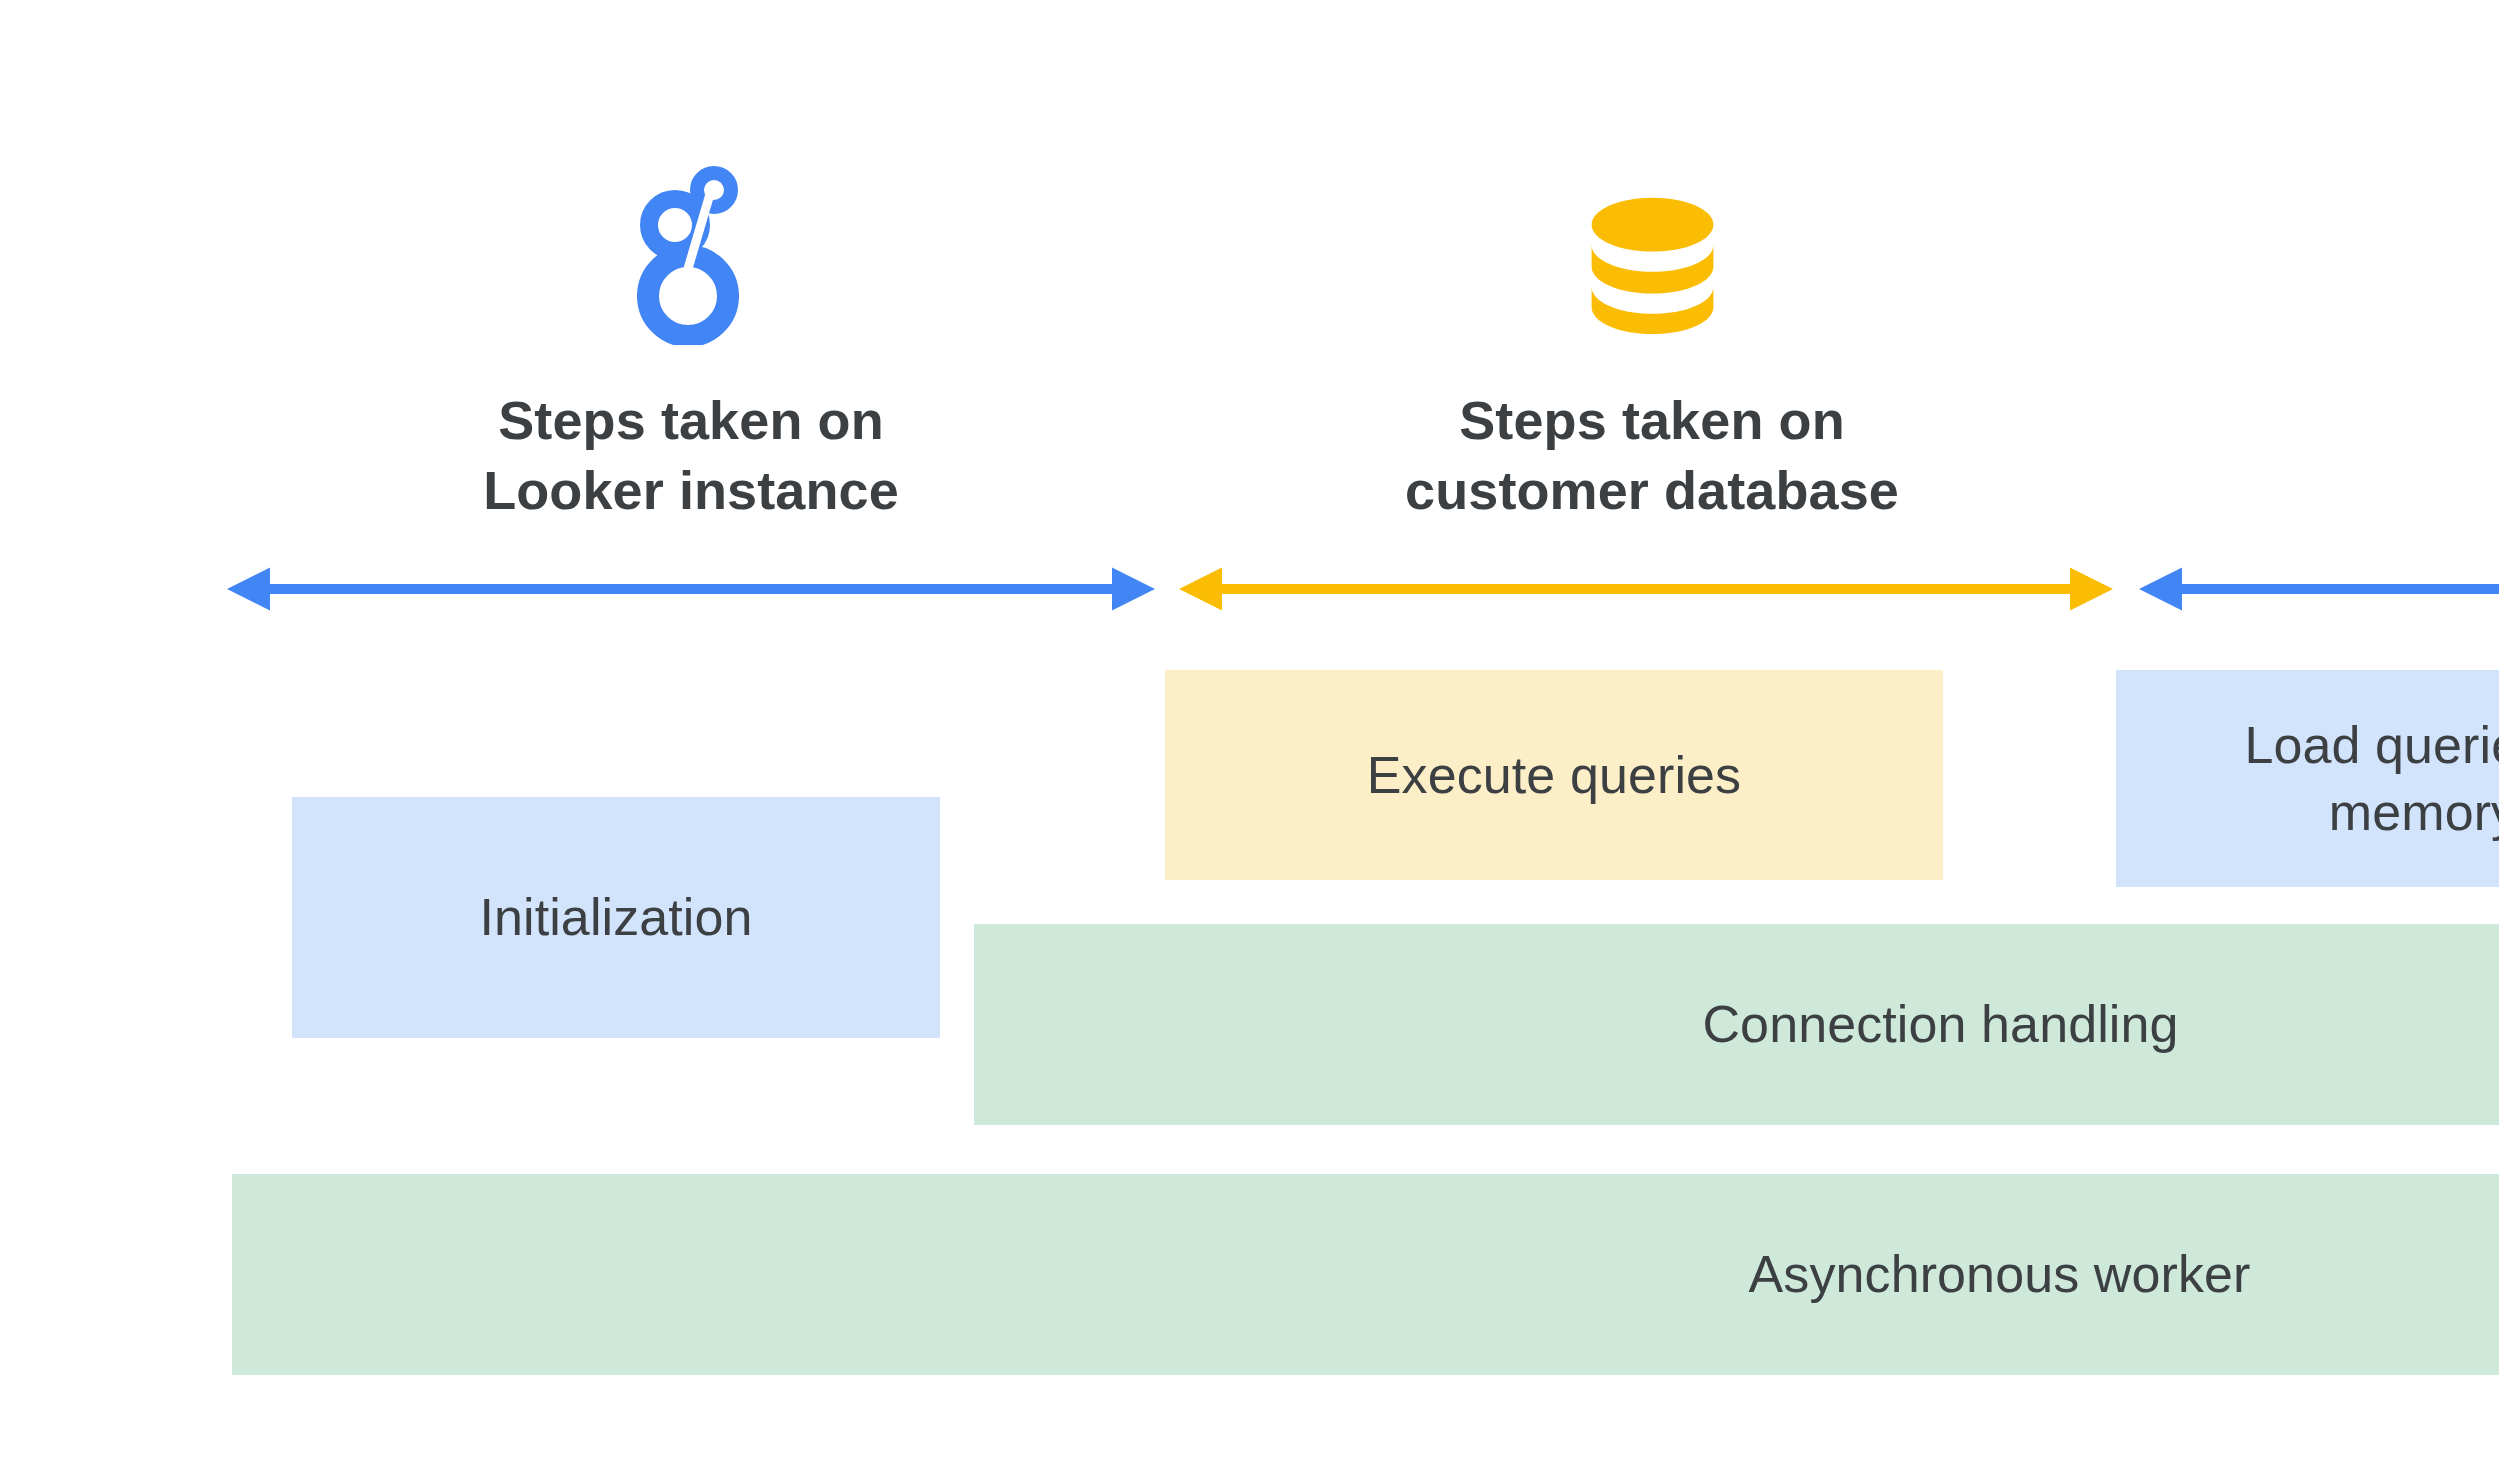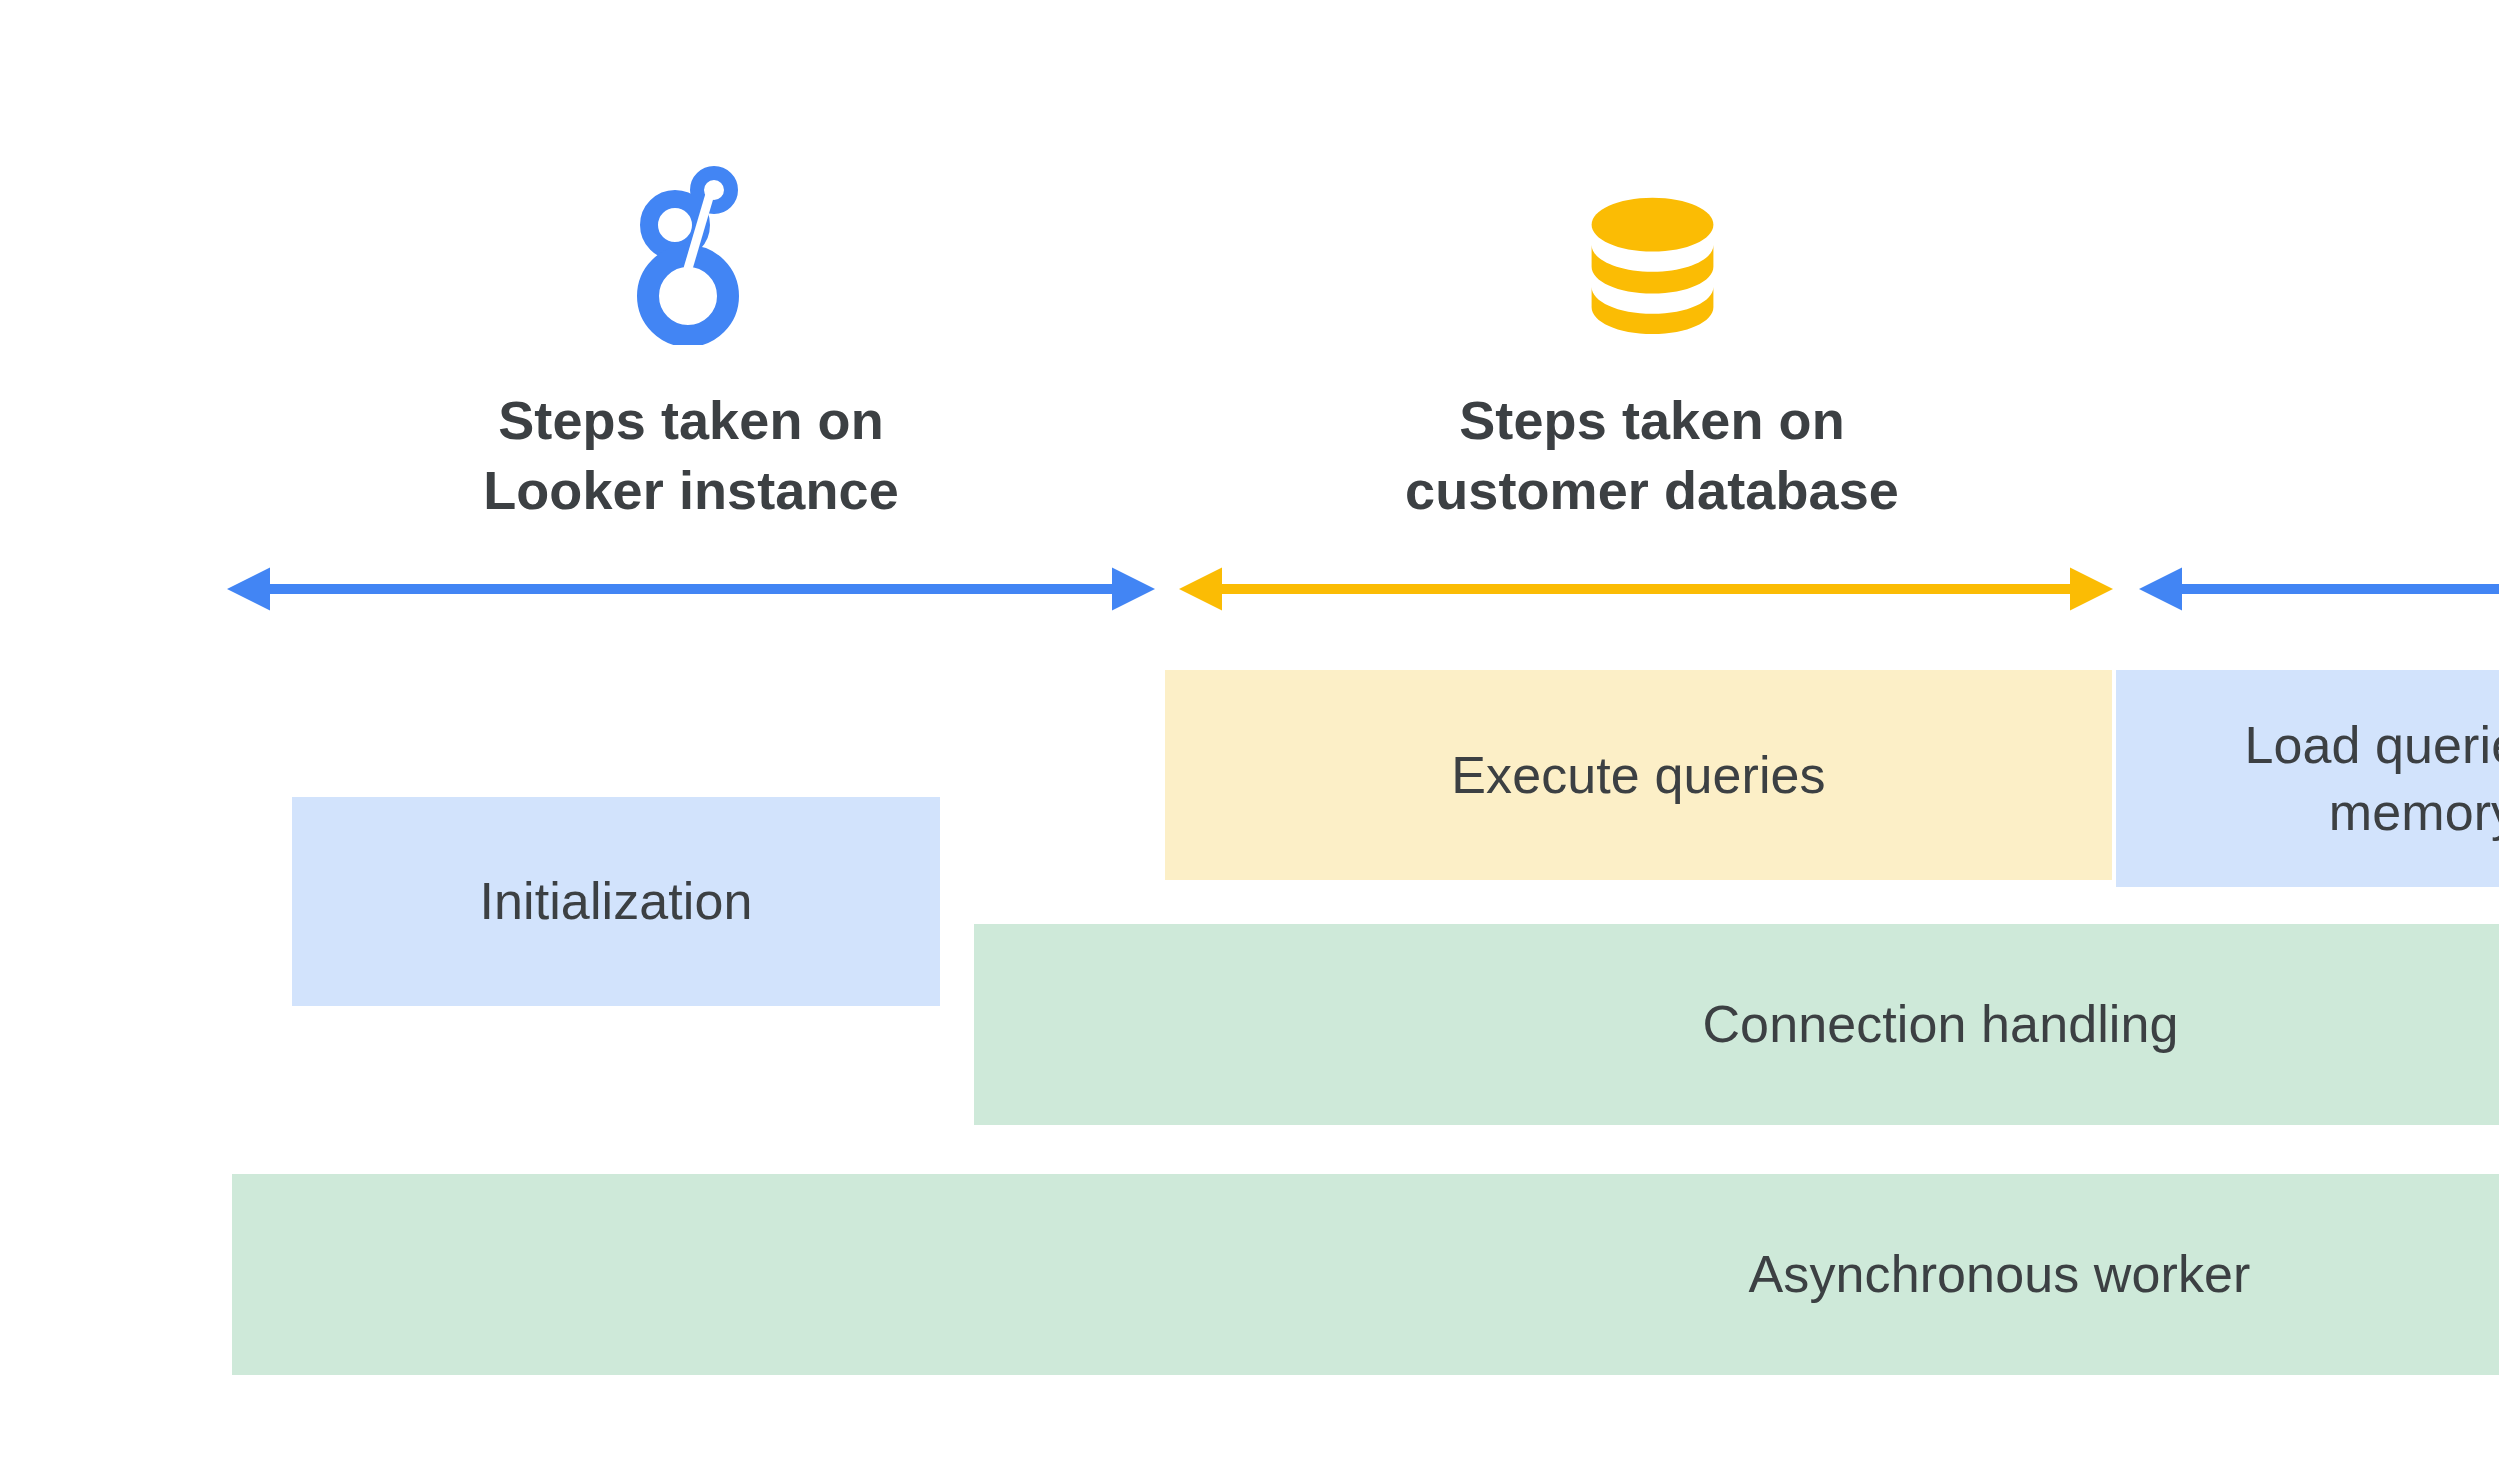--- a/index.html
+++ b/index.html
@@ -98,25 +98,25 @@
       <path d="M0 48 L86 5 L86 38 L1782 38 L1782 5 L1868 48 L1782 91 L1782 58 L86 58 L86 91 Z" fill="#fbbc04"></path>
     </svg>
   </div>
 
   <div class="arrow" style="left:2139px; top:565px; width:1617px; height:48px;">
     <svg width="1617" height="48" viewBox="0 0 3234 96" aria-hidden="true">
       <path d="M0 48 L86 5 L86 38 L3148 38 L3148 5 L3234 48 L3148 91 L3148 58 L86 58 L86 91 Z" fill="#4285f4"></path>
     </svg>
   </div>
 
-  <div class="box cream" style="left:1165px; top:670px; width:947px; height:210px;">Execute queries</div>
+  <div class="box cream" style="left:1165px; top:670px; width:778px; height:210px;">Execute queries</div>
 
   <div class="box blue" style="left:2116px; top:670px; width:614px; height:217px;">Load queries in
 memory</div>
 
-  <div class="box blue" style="left:292px; top:797px; width:648px; height:209px;">Initialization</div>
+  <div class="box blue" style="left:292px; top:797px; width:648px; height:241px;">Initialization</div>
 
   <div class="box green" style="left:974px; top:924px; width:1933px; height:201px;">Connection handling</div>
 
   <div class="box green" style="left:232px; top:1174px; width:3535px; height:201px;">Asynchronous worker</div>
 
 </div>
 
 
 </body></html>

